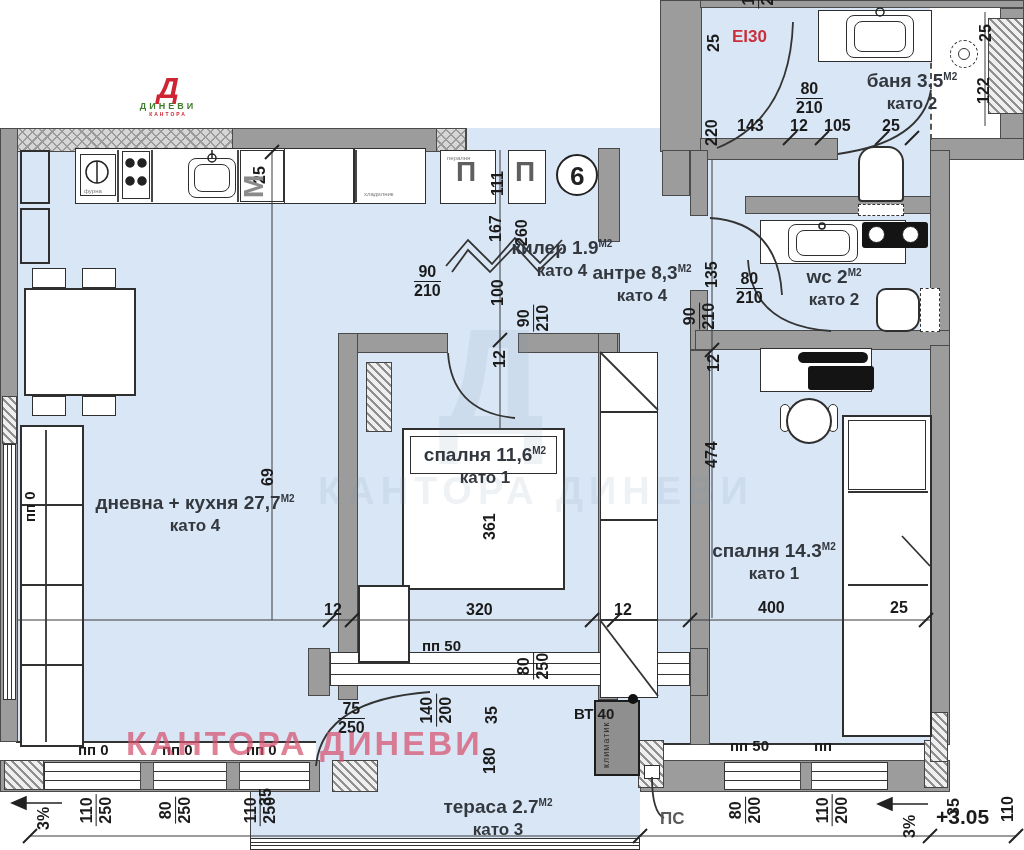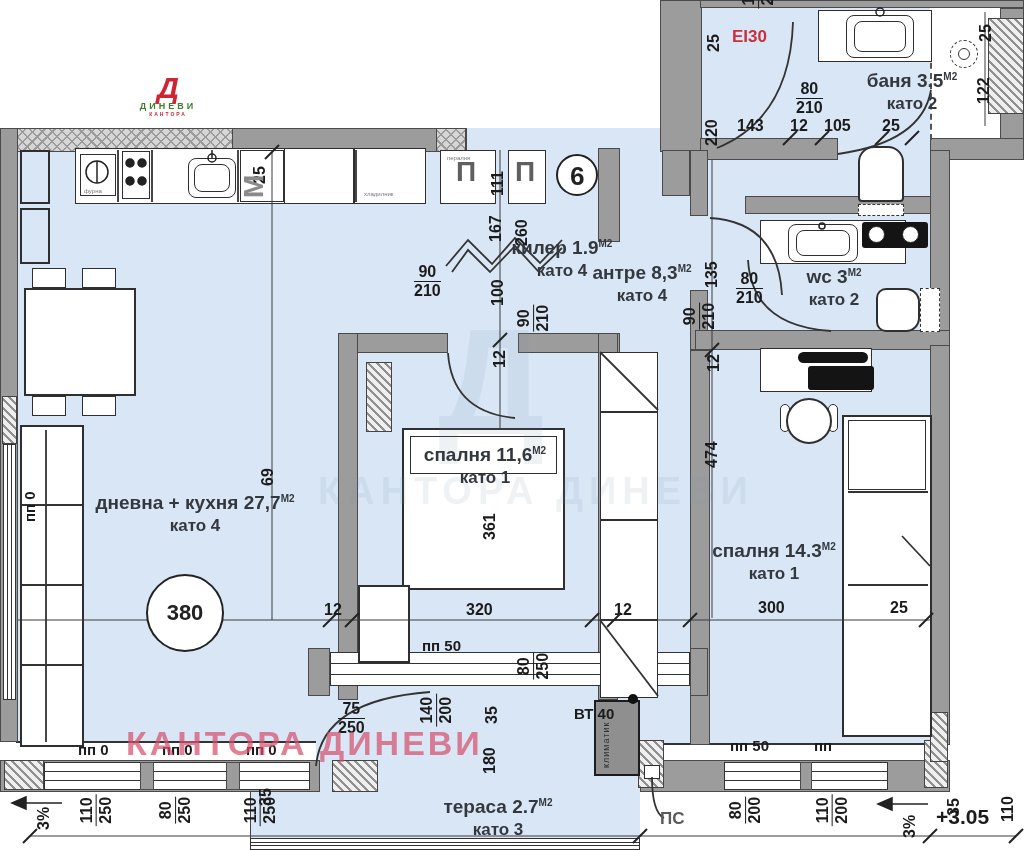--- a/index.html
+++ b/index.html
@@ -129,23 +129,20 @@
     </div>
 
   <div class="f" style="left:32px;top:268px;width:34px;height:20px"></div>
   <div class="f" style="left:82px;top:268px;width:34px;height:20px"></div>
   <div class="f f2" style="left:24px;top:288px;width:112px;height:108px"></div>
   <div class="f" style="left:32px;top:396px;width:34px;height:20px"></div>
   <div class="f" style="left:82px;top:396px;width:34px;height:20px"></div>
 
   <div class="f f2" style="left:20px;top:425px;width:64px;height:322px"></div>
 
-  <div class="circle" style="left:146px;top:574px;width:78px;height:78px;font-size:22px">
-      <span>380</span>
-    </div>
 
   <div class="hatch" style="left:366px;top:362px;width:26px;height:70px"></div>
   <div class="f f2" style="left:402px;top:428px;width:163px;height:162px"></div>
   <div class="f" style="left:410px;top:436px;width:147px;height:38px"></div>
   <div class="f f2" style="left:358px;top:585px;width:52px;height:78px"></div>
 
   <div class="f" style="left:600px;top:352px;width:58px;height:60px"></div>
   <div class="f" style="left:600px;top:412px;width:58px;height:108px"></div>
   <div class="f" style="left:600px;top:520px;width:58px;height:100px"></div>
   <div class="f" style="left:600px;top:620px;width:58px;height:78px"></div>
@@ -259,21 +256,21 @@
 
   <div class="wm-pink" style="left:126px;top:724px">КАНТОРА ДИНЕВИ</div>
 
   <div id="room-labels">
       <div class="room-label" style="left: 85px; top: 492px;"><span>дневна + кухня 27,7</span><sup>М2</sup><div class="fl">като 4</div></div>
       <div class="room-label" style="left: 375px; top: 444px;"><span>спалня 11,6</span><sup>М2</sup><div class="fl">като 1</div></div>
       <div class="room-label" style="left: 664px; top: 540px;"><span>спалня 14.3</span><sup>М2</sup><div class="fl">като 1</div></div>
       <div class="room-label" style="left: 532px; top: 262px;"><span>антре 8,3</span><sup>М2</sup><div class="fl">като 4</div></div>
       <div class="room-label" style="left: 452px; top: 192px; margin-top: 45px;"><span>килер 1.9</span><sup>М2</sup><div class="fl">като 4</div></div>
       <div class="room-label" style="left: 802px; top: 70px;"><span>баня 3.5</span><sup>М2</sup><div class="fl">като 2</div></div>
-      <div class="room-label" style="left: 724px; top: 266px;"><span>wc 3</span><sup>М2</sup><div class="fl">като 2</div></div>
+      <div class="room-label" style="left: 724px; top: 266px;"><span>wc 2</span><sup>М2</sup><div class="fl">като 2</div></div>
       <div class="room-label" style="left: 388px; top: 796px;"><span>тераса 2.7</span><sup>М2</sup><div class="fl">като 3</div></div>
     </div>
   <div id="dims-layer">
       <div class="dim" style="top: 118px; left: 737px;">143</div>
       <div class="dim" style="top: 118px; left: 790px;">12</div>
       <div class="dim" style="top: 118px; left: 824px;">105</div>
       <div class="dim" style="top: 118px; left: 882px;">25</div>
       <div class="dim rot" style="top: 52px; left: 706px;">25</div>
       <div class="dim rot" style="top: 146px; left: 704px;">220</div>
       <div class="frac rotf" style="top: -26px; left: 742px;"><span class="t">160</span><span>210</span></div>
@@ -298,21 +295,21 @@
       <div class="dim rot" style="top: 288px; left: 704px;">135</div>
       <div class="frac rotf" style="top: 298px; left: 686px;"><span class="t">90</span><span>210</span></div>
       <div class="dim rot" style="top: 372px; left: 706px;">12</div>
       <div class="dim rot" style="top: 468px; left: 704px;">474</div>
       <div class="frac" style="top: 270px; left: 736px;"><span class="t">80</span><span>210</span></div>
       <div class="dim rot" style="top: 486px; left: 260px;">69</div>
       <div class="dim rot" style="top: 540px; left: 482px;">361</div>
       <div class="dim" style="top: 602px; left: 324px;">12</div>
       <div class="dim" style="top: 602px; left: 466px;">320</div>
       <div class="dim" style="top: 602px; left: 614px;">12</div>
-      <div class="dim" style="top: 600px; left: 758px;">300</div>
+      <div class="dim" style="top: 600px; left: 758px;">400</div>
       <div class="dim" style="top: 600px; left: 890px;">25</div>
       <div class="dim pp" style="top: 638px; left: 422px;">пп 50</div>
       <div class="frac rotf" style="top: 648px; left: 520px;"><span class="t">80</span><span>250</span></div>
       <div class="frac" style="top: 700px; left: 338px;"><span class="t">75</span><span>250</span></div>
       <div class="frac rotf" style="top: 692px; left: 420px;"><span class="t">140</span><span>200</span></div>
       <div class="dim rot" style="top: 724px; left: 484px;">35</div>
       <div class="dim rot" style="top: 774px; left: 482px;">180</div>
       <div class="dim bt" style="top: 706px; left: 574px;">ВТ 40</div>
       <div class="dim rot tinyr" style="top: 768px; left: 602px;">климатик</div>
       <div class="dim pp" style="top: 742px; left: 78px;">пп 0</div>

